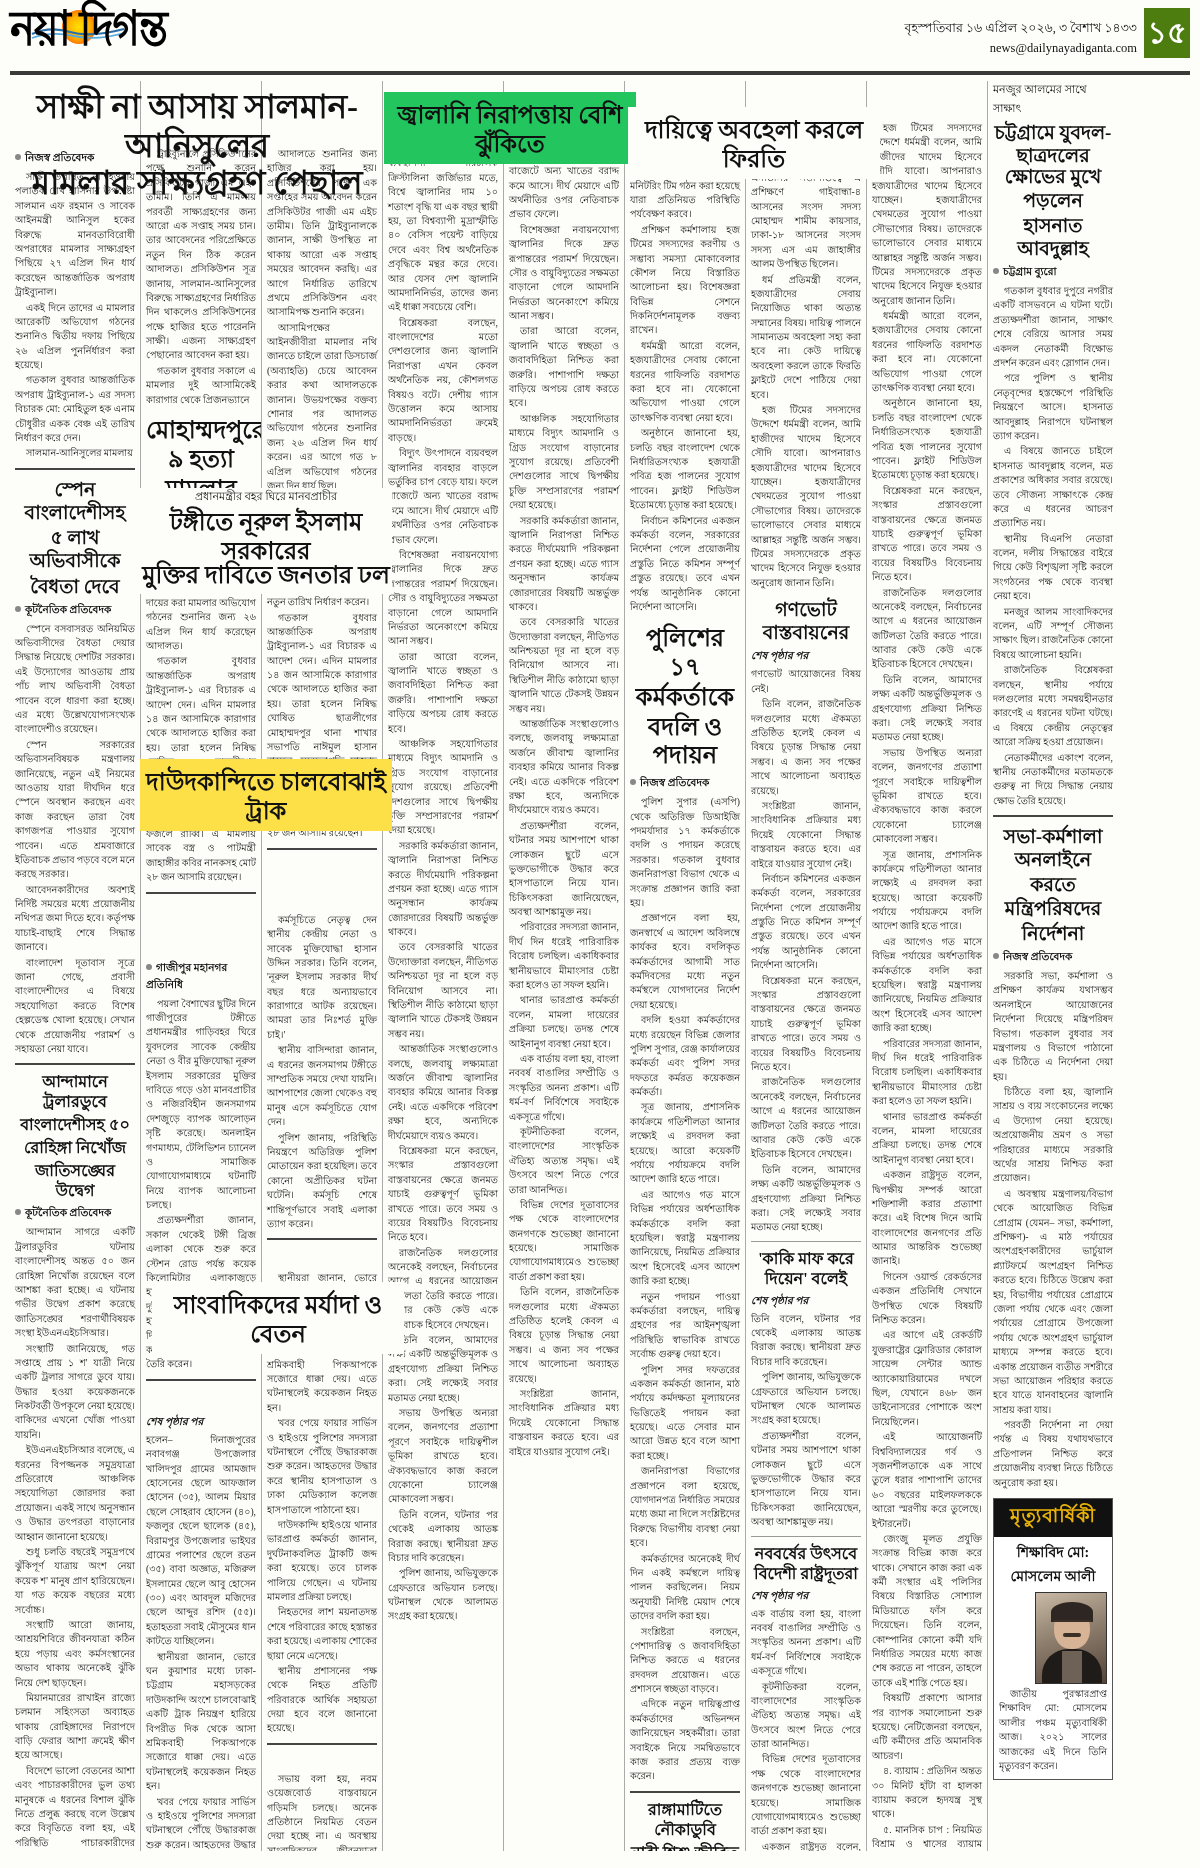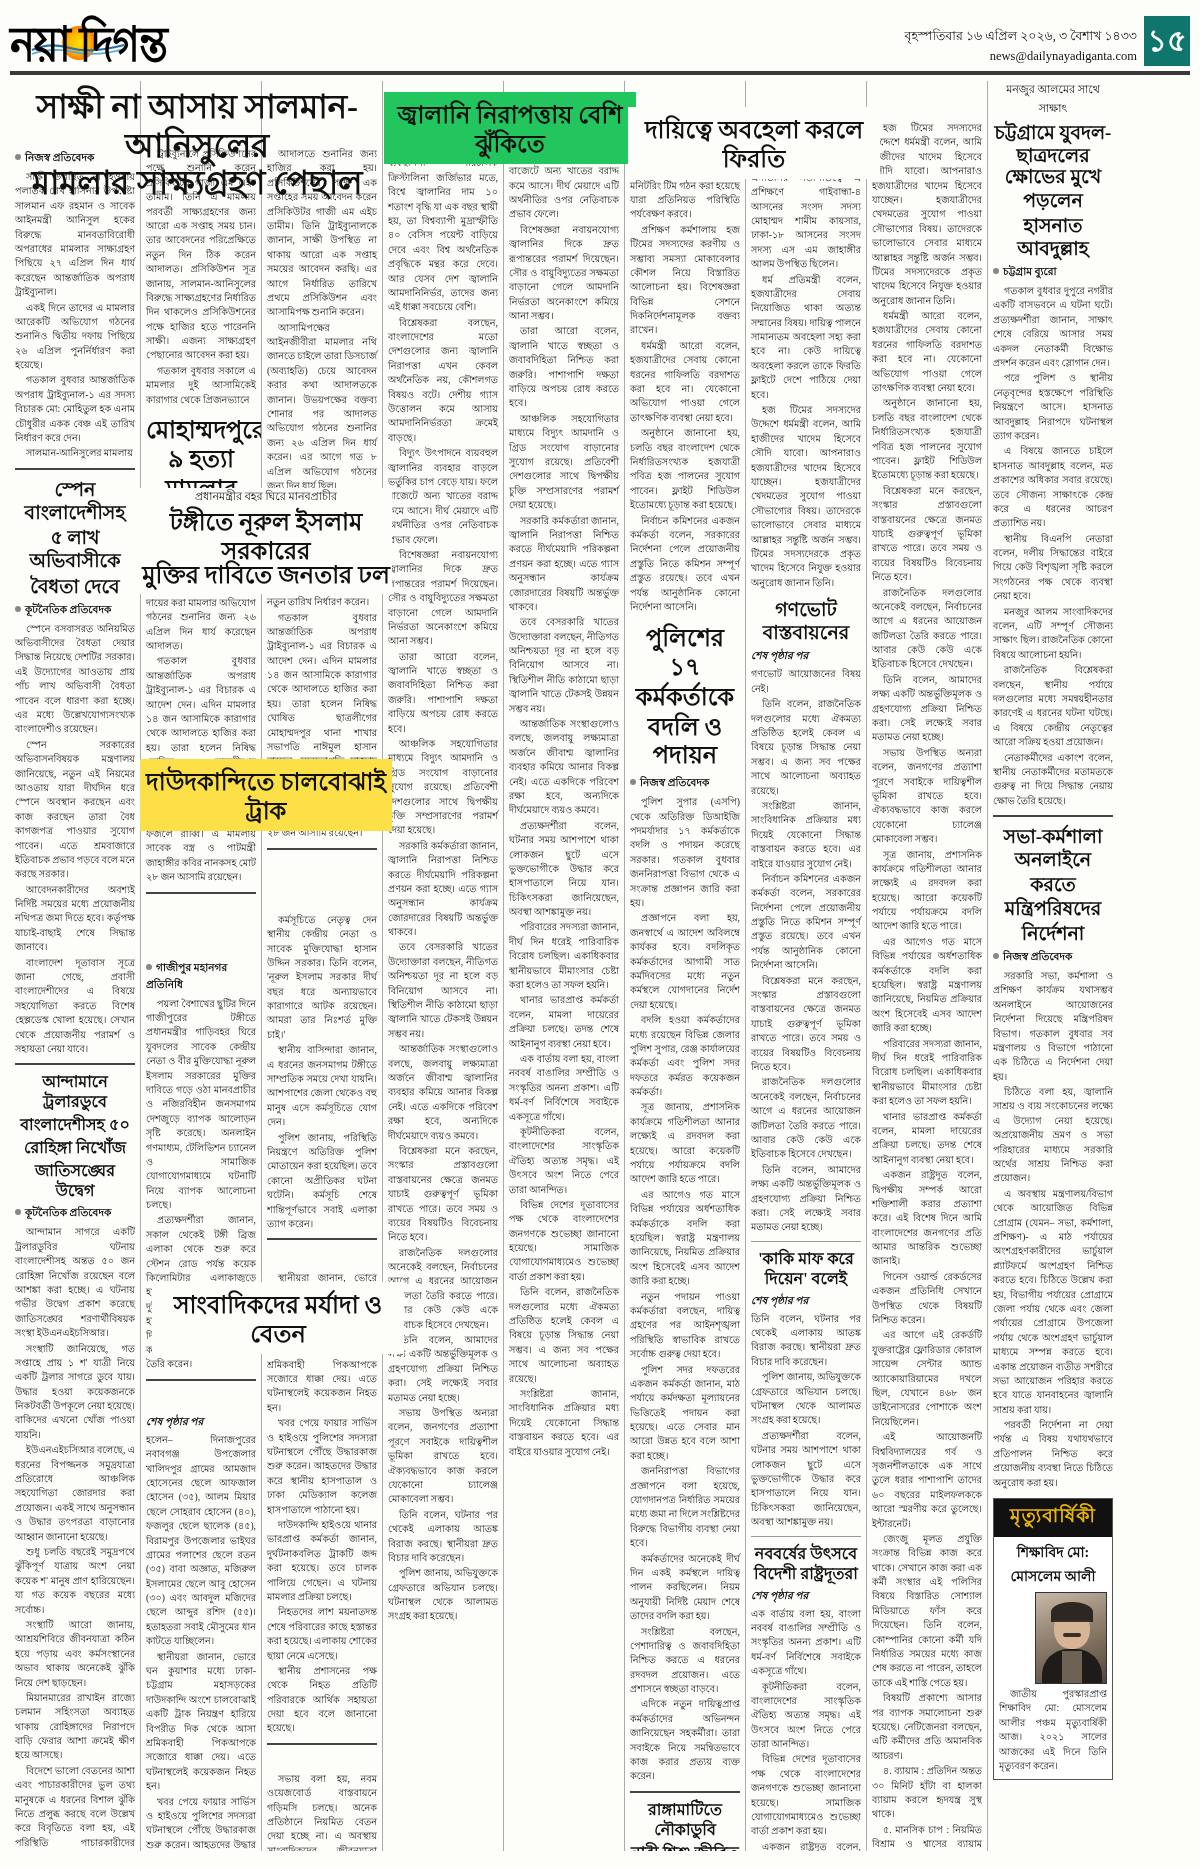--- a/index.html
+++ b/index.html
@@ -6,42 +6,42 @@
   html, body {
     width: 1200px; height: 1868px;
     background: #fdfdfa;
     font-family: "Liberation Serif", "DejaVu Serif", serif;
     color: #111;
     overflow: hidden;
   }
   .page { position: relative; width: 1200px; height: 1868px; padding: 8px 10px 0 10px; }
 
   
-  .masthead { display: flex; align-items: flex-end; justify-content: space-between; height: 58px; }
+  .masthead { display: flex; align-items: flex-start; justify-content: space-between; height: 58px; }
   .logo-wrap { position: relative; display: flex; align-items: flex-end; }
   .sun {
     position: absolute; left: 52px; top: 2px; width: 34px; height: 34px; border-radius: 50%;
     background: radial-gradient(circle at 50% 50%, #ffe100 0%, #ffb300 45%, #ff7a00 70%, rgba(255,120,0,0) 78%);
   }
   .wave {
     position: absolute; left: 20px; top: 16px; width: 96px; height: 16px;
   }
   .logo-text {
     position: relative; z-index: 3;
     font-family: "Liberation Serif", serif;
     font-size: 42px; font-weight: bold; letter-spacing: -1px;
     line-height: 1; color: #000;
     transform: scaleY(1.15);
   }
   .masthead-right { text-align: right; display:flex; align-items:flex-end; gap:7px; }
   .mh-lines { text-align: right; padding-bottom: 2px; }
   .mh-date { font-size: 12.5px; color: #111; }
   .mh-mail { font-size: 12.5px; color: #111; margin-top: 2px; }
   .page-num {
-    background: #0f766e; color: #fff; font-size: 30px; font-weight: bold;
+    background: #4d7c0f; color: #fff; font-size: 30px; font-weight: bold;
     width: 46px; height: 50px; display:flex; align-items:center; justify-content:center;
     line-height: 1;
   }
   .rule-thick { height: 4px; background: #3a3a3a; margin-top: 5px; }
 
   
   .grid {
     display: grid;
     grid-template-columns: 130px 1px 120px 1px 120px 1px 120px 1px 120px 1px 120px 1px 120px 1px 120px 1px 130px;
     gap: 0;
@@ -61,21 +61,21 @@
     margin: 9px 0 5px 0;
   }
   .hl-med {
     font-size: 19px; font-weight: bold; line-height: 1.22; text-align: center;
     margin: 8px 0 4px 0;
   }
   .hl-sm {
     font-size: 16px; font-weight: bold; line-height: 1.25; text-align: center;
     margin: 7px 0 4px 0;
   }
-  .kicker { font-size: 11px; text-align: center; margin-bottom: 1px; }
+  .kicker { font-size: 11px; margin-bottom: 1px; }
   .byline {
     font-size: 10.5px; font-weight: bold; margin: 3px 0 3px 0;
   }
   .byline .dot {
     display:inline-block; width:6px; height:6px; border-radius:50%;
     background:#888; margin-right:4px; vertical-align: 1px;
   }
   .jump { font-size: 10.5px; font-style: italic; font-weight: bold; margin: 2px 0 2px 0; }
   p.body {
     font-size: 9.6px; line-height: 1.5; text-align: justify;

